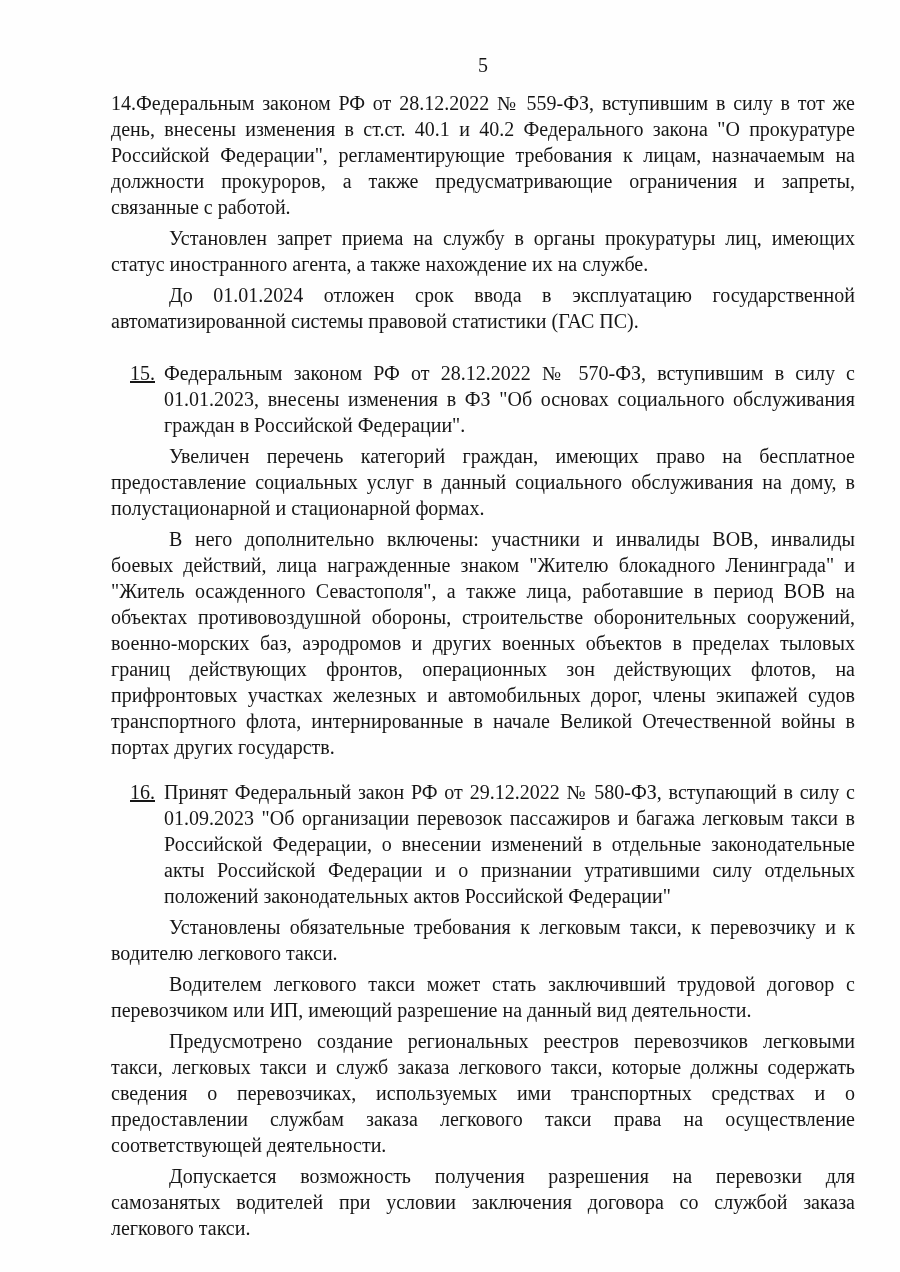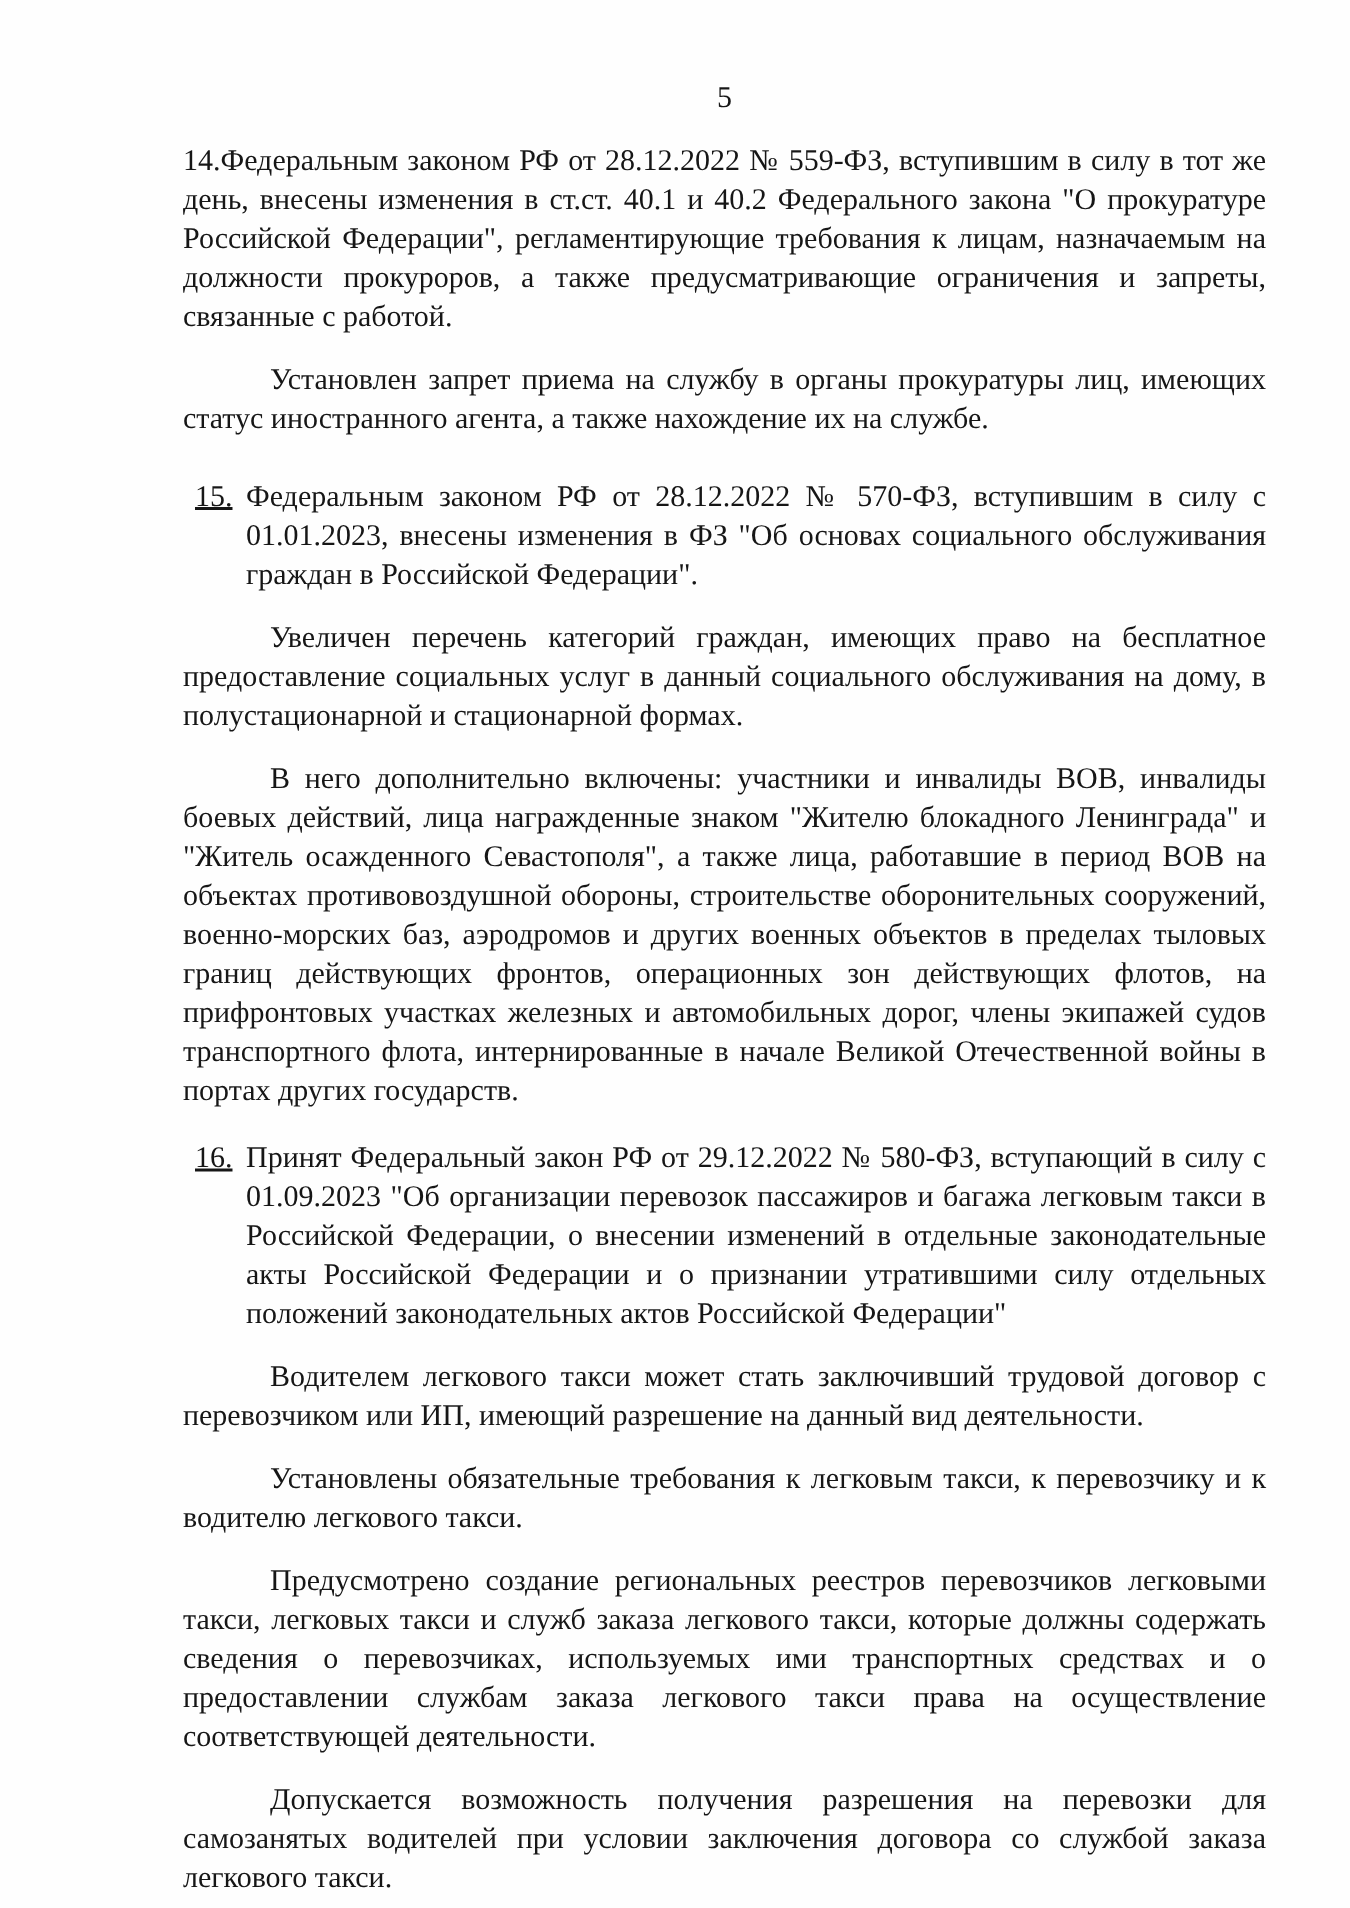--- a/index.html
+++ b/index.html
@@ -22,21 +22,21 @@
     top: 52px;
     width: 754px;
     font-size: 20px;
     line-height: 26px;
   }
   .pagenum {
     text-align: center;
     margin: 0 0 12px 0;
   }
   p {
-    margin: 16px;
+    margin: 5px;
     text-align: justify;
   }
   
   p.para {
     text-indent: 58px;
   }
   
   p.item-flush {
     text-indent: 0;
   }
@@ -59,31 +59,32 @@
 
 <div class="page">
   <div class="content">
 
     <p class="pagenum">5</p>
 
     <p class="item-flush"><span>14.</span><span>Федеральным законом РФ от 28.12.2022 № 559-ФЗ, вступившим в силу в тот же день, внесены изменения в ст.ст. 40.1 и 40.2 Федерального закона "О прокуратуре Российской Федерации", регламентирующие требования к лицам, назначаемым на должности прокуроров, а также предусматривающие ограничения и запреты, связанные с работой.</span></p>
 
     <p class="para">Установлен запрет приема на службу в органы прокуратуры лиц, имеющих статус иностранного агента, а также нахождение их на службе.</p>
 
+    <p class="para">До 01.01.2024 отложен срок ввода в эксплуатацию государственной автоматизированной системы правовой статистики (ГАС ПС).</p>
 
     <p class="hang gap-a"><span class="num">15.</span><span>Федеральным законом РФ от 28.12.2022 № 570-ФЗ, вступившим в силу с 01.01.2023, внесены изменения в ФЗ "Об основах социального обслуживания граждан в Российской Федерации".</span></p>
 
     <p class="para">Увеличен перечень категорий граждан, имеющих право на бесплатное предоставление социальных услуг в данный социального обслуживания на дому, в полустационарной и стационарной формах.</p>
 
     <p class="para">В него дополнительно включены: участники и инвалиды ВОВ, инвалиды боевых действий, лица награжденные знаком "Жителю блокадного Ленинграда" и "Житель осажденного Севастополя", а также лица, работавшие в период ВОВ на объектах противовоздушной обороны, строительстве оборонительных сооружений, военно-морских баз, аэродромов и других военных объектов в пределах тыловых границ действующих фронтов, операционных зон действующих флотов, на прифронтовых участках железных и автомобильных дорог, члены экипажей судов транспортного флота, интернированные в начале Великой Отечественной войны в портах других государств.</p>
 
     <p class="hang gap-b"><span class="num">16.</span><span>Принят Федеральный закон РФ от 29.12.2022 № 580-ФЗ, вступающий в силу с 01.09.2023 "Об организации перевозок пассажиров и багажа легковым такси в Российской Федерации, о внесении изменений в отдельные законодательные акты Российской Федерации и о признании утратившими силу отдельных положений законодательных актов Российской Федерации"</span></p>
 
+    <p class="para">Установлены обязательные требования к легковым такси, к перевозчику и к водителю легкового такси.</p>
+
     <p class="para">Водителем легкового такси может стать заключивший трудовой договор с перевозчиком или ИП, имеющий разрешение на данный вид деятельности.</p>
-
-    <p class="para">Установлены обязательные требования к легковым такси, к перевозчику и к водителю легкового такси.</p>
 
     <p class="para">Предусмотрено создание региональных реестров перевозчиков легковыми такси, легковых такси и служб заказа легкового такси, которые должны содержать сведения о перевозчиках, используемых ими транспортных средствах и о предоставлении службам заказа легкового такси права на осуществление соответствующей деятельности.</p>
 
     <p class="para">Допускается возможность получения разрешения на перевозки для самозанятых водителей при условии заключения договора со службой заказа легкового такси.</p>
 
   </div>
 </div>
 
 </body></html>

